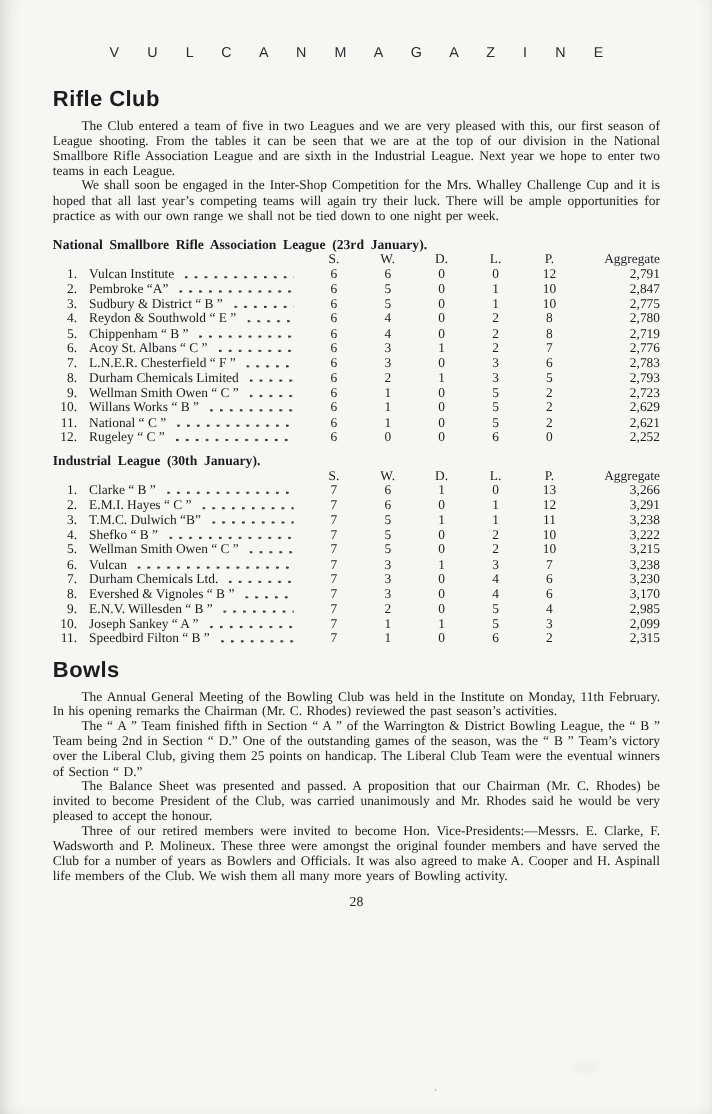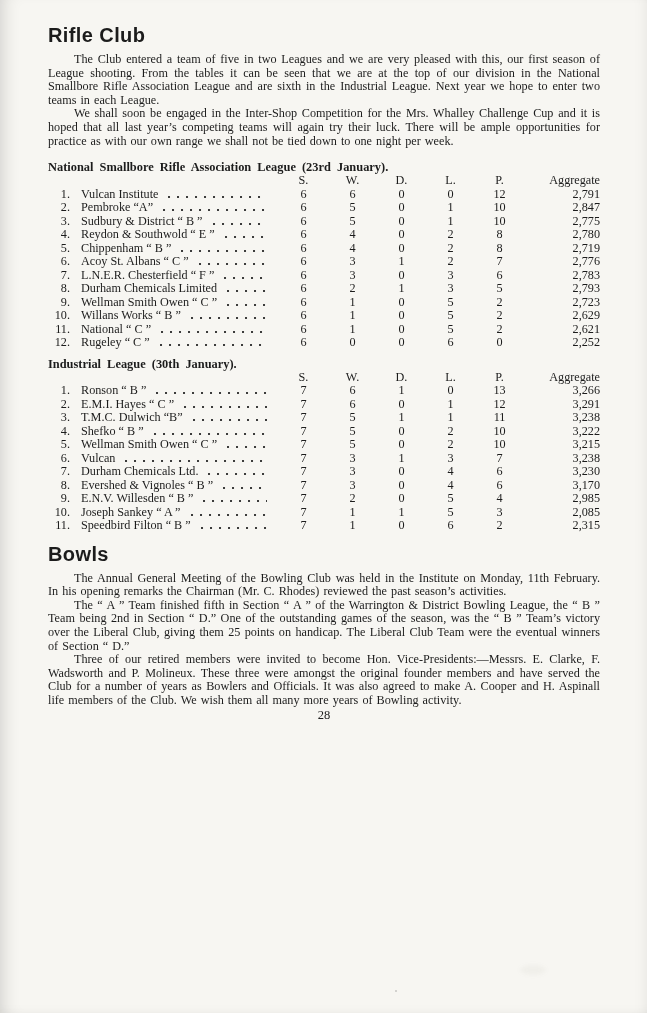--- a/index.html
+++ b/index.html
@@ -38,31 +38,32 @@
   .rank{width:22px;flex:none;text-align:right;padding-right:11px;}
   .team{flex:none;}
   .leader{
     flex:1;min-width:12px;height:2px;margin:0 12px 0 10px;align-self:baseline;
     background-image:radial-gradient(circle at 1.2px 1px, #3c3c3c 1.05px, rgba(0,0,0,0) 1.4px);
     background-size:9px 2px;background-repeat:repeat-x;background-position:0 100%;
   }
   .spacer{flex:1;min-width:12px;margin:0 12px 0 10px;}
   .c{width:49px;flex:none;text-align:center;}
   .agg{width:76px;flex:none;text-align:right;}
-  .page-number{text-align:center;font-size:12.5px;margin-top:0;}
+  .page-number{text-align:center;font-size:12.5px;margin-top:10px;}
   .artifact{position:absolute;border-radius:50%;background:rgba(60,60,60,.25);}
   .a1{left:395px;top:990px;width:2px;height:2px;}
   .a2{left:520px;top:965px;width:26px;height:10px;background:rgba(120,115,105,.05);filter:blur(2px);}
 </style>
 </head>
 <body>
 
 <div class="page">
   <div class="content">
 
+    <div class="masthead">V U L C A N   M A G A Z I N E</div>
 
     <div class="section-heading">Rifle Club</div>
     <p class="body">The Club entered a team of five in two Leagues and we are very pleased with this, our first season of League shooting.  From the tables it can be seen that we are at the top of our division in the National Smallbore Rifle Association League and are sixth in the Industrial League.  Next year we hope to enter two teams in each League.</p>
     <p class="body">We shall soon be engaged in the Inter-Shop Competition for the Mrs. Whalley Challenge Cup and it is hoped that all last year’s competing teams will again try their luck.  There will be ample opportunities for practice as with our own range we shall not be tied down to one night per week.</p>
 
     <div class="league">
       <div class="table-title">National Smallbore Rifle Association League (23rd January).</div>
       <div class="thead">
         <span class="rank"></span>
         <span class="team"></span>
@@ -221,21 +222,21 @@
         <span class="c">W.</span>
         <span class="c">D.</span>
         <span class="c">L.</span>
         <span class="c">P.</span>
         <span class="agg">Aggregate</span>
       </div>
       <div>
 
       <div class="trow">
           <span class="rank">1.</span>
-          <span class="team">Ronson “ B ”</span>
+          <span class="team">Clarke “ B ”</span>
           <span class="leader"></span>
           <span class="c">7</span>
           <span class="c">6</span>
           <span class="c">1</span>
           <span class="c">0</span>
           <span class="c">13</span>
           <span class="agg">3,266</span>
         </div>
           <div class="trow">
           <span class="rank">2.</span>
@@ -327,39 +328,40 @@
         </div>
           <div class="trow">
           <span class="rank">10.</span>
           <span class="team">Joseph Sankey “ A ”</span>
           <span class="leader"></span>
           <span class="c">7</span>
           <span class="c">1</span>
           <span class="c">1</span>
           <span class="c">5</span>
           <span class="c">3</span>
-          <span class="agg">2,085</span>
+          <span class="agg">2,099</span>
         </div>
           <div class="trow">
           <span class="rank">11.</span>
           <span class="team">Speedbird Filton “ B ”</span>
           <span class="leader"></span>
           <span class="c">7</span>
           <span class="c">1</span>
           <span class="c">0</span>
           <span class="c">6</span>
           <span class="c">2</span>
           <span class="agg">2,315</span>
         </div>
         </div>
     </div>
 
     <div class="section-heading bowls">Bowls</div>
     <p class="body">The Annual General Meeting of the Bowling Club was held in the Institute on Monday, 11th February.  In his opening remarks the Chairman (Mr. C. Rhodes) reviewed the past season’s activities.</p>
     <p class="body">The “ A ” Team finished fifth in Section “ A ” of the Warrington &amp; District Bowling League, the “ B ” Team being 2nd in Section “ D.”  One of the outstanding games of the season, was the “ B ” Team’s victory over the Liberal Club, giving them 25 points on handicap.  The Liberal Club Team were the eventual winners of Section “ D.”</p>
+    <p class="body">The Balance Sheet was presented and passed.  A proposition that our Chairman (Mr. C. Rhodes) be invited to become President of the Club, was carried unanimously and Mr. Rhodes said he would be very pleased to accept the honour.</p>
     <p class="body">Three of our retired members were invited to become Hon. Vice-Presidents:—Messrs. E. Clarke, F. Wadsworth and P. Molineux.  These three were amongst the original founder members and have served the Club for a number of years as Bowlers and Officials.  It was also agreed to make A. Cooper and H. Aspinall life members of the Club.  We wish them all many more years of Bowling activity.</p>
 
     <div class="page-number">28</div>
   </div>
 
   <div class="artifact a1"></div>
   <div class="artifact a2"></div>
 </div>
 
 </body></html>

